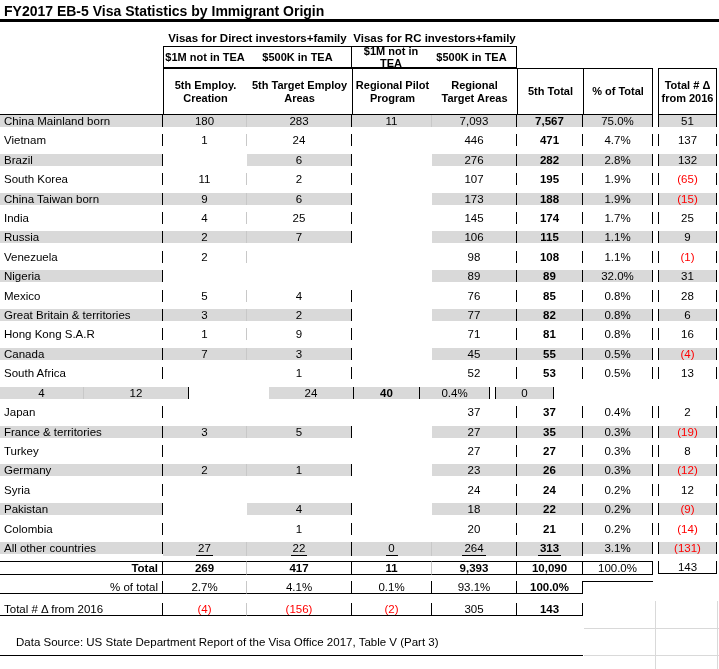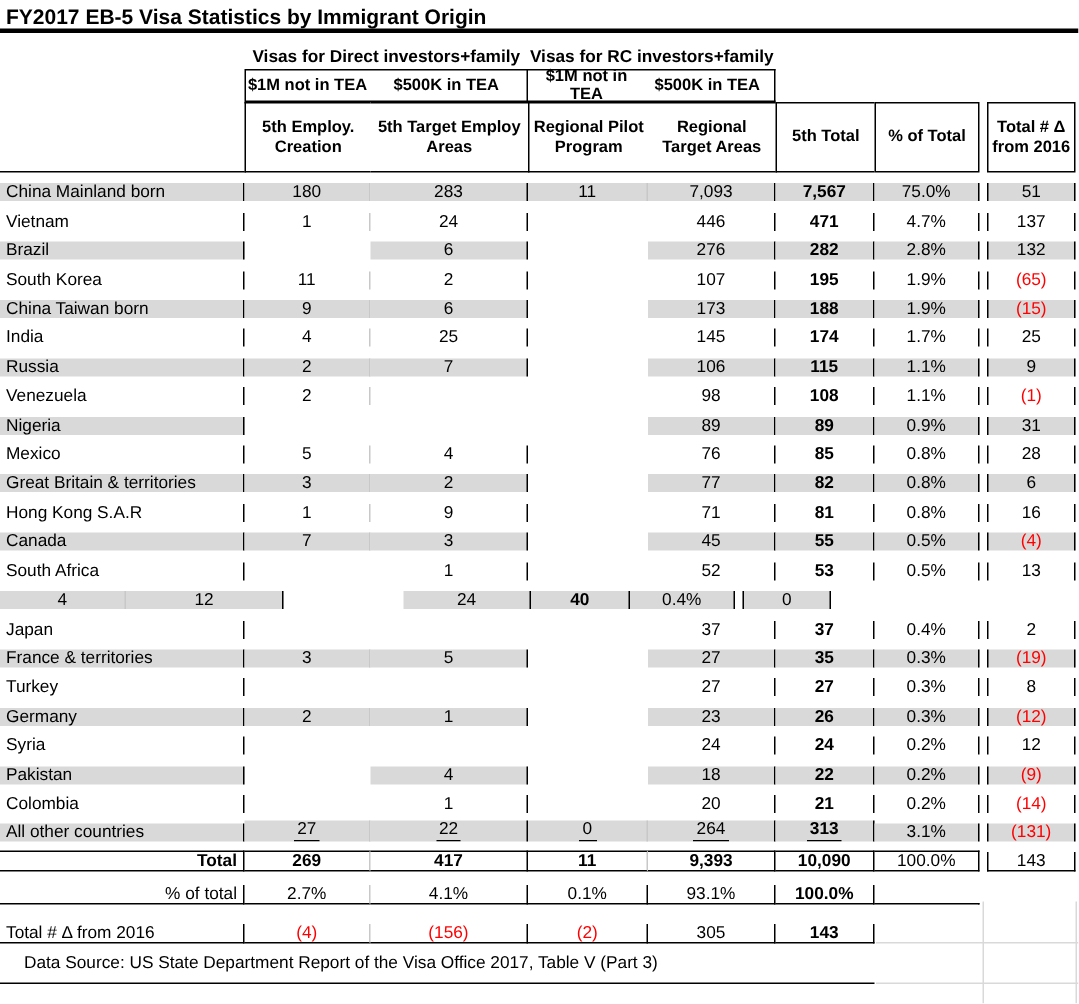--- a/index.html
+++ b/index.html
@@ -5,21 +5,21 @@
   :root{
     --stripe:#d9d9d9; --neg:#ff0000; --bd:#000000; --grid:#d9d9d9; --light:#c8c8c8;
   }
   *{box-sizing:border-box;margin:0;padding:0}
   body{background:#fff}
   .sheet{position:relative;width:719px;height:669px;background:#fff;overflow:hidden;
          font-family:"Liberation Sans",sans-serif;color:#000;}
   .title{height:19px;padding:3px 0 0 4px;font-size:14px;font-weight:700;white-space:nowrap}
   .rule{height:3px;background:var(--bd)}
   .bold{font-weight:700}
-  .row{display:flex;align-items:flex-end}
+  .row{display:flex;align-items:flex-start}
   .cell{flex:none;overflow:hidden;white-space:nowrap}
   
   .c0{width:163px}.c1{width:84px}.c2{width:105px}.c3{width:80px}.c4{width:85px}
   .c5{width:66px}.c6{width:70px}.gap{width:5px}.c7{width:59px}
   
   .bL{border-left:1.5px solid var(--bd)}
   .bR{border-right:1.5px solid var(--bd)}
   .bT{border-top:1.5px solid var(--bd)}
   .bB{border-bottom:1.5px solid var(--bd)}
   .lr{border-right:1px solid var(--light)}
@@ -306,21 +306,21 @@
     <div class="cell c1 num lr"></div>
     <div class="cell c2 num bR"></div>
     <div class="cell c3 num lr"></div>
     <div class="cell c4 num bR">
           <span>89</span>
         </div>
     <div class="cell c5 num bR">
           <span>89</span>
         </div>
     <div class="cell c6 num bR">
-          <span>0.9%</span>
+          <span>32.0%</span>
         </div>
     <div class="cell gap"></div>
     <div class="cell c7 num bL bR">
           <span>31</span>
         </div>
   </div>
       <div class="row drow">
     <div class="cell c0 name bR">
           <span>Mexico</span>
         </div>

